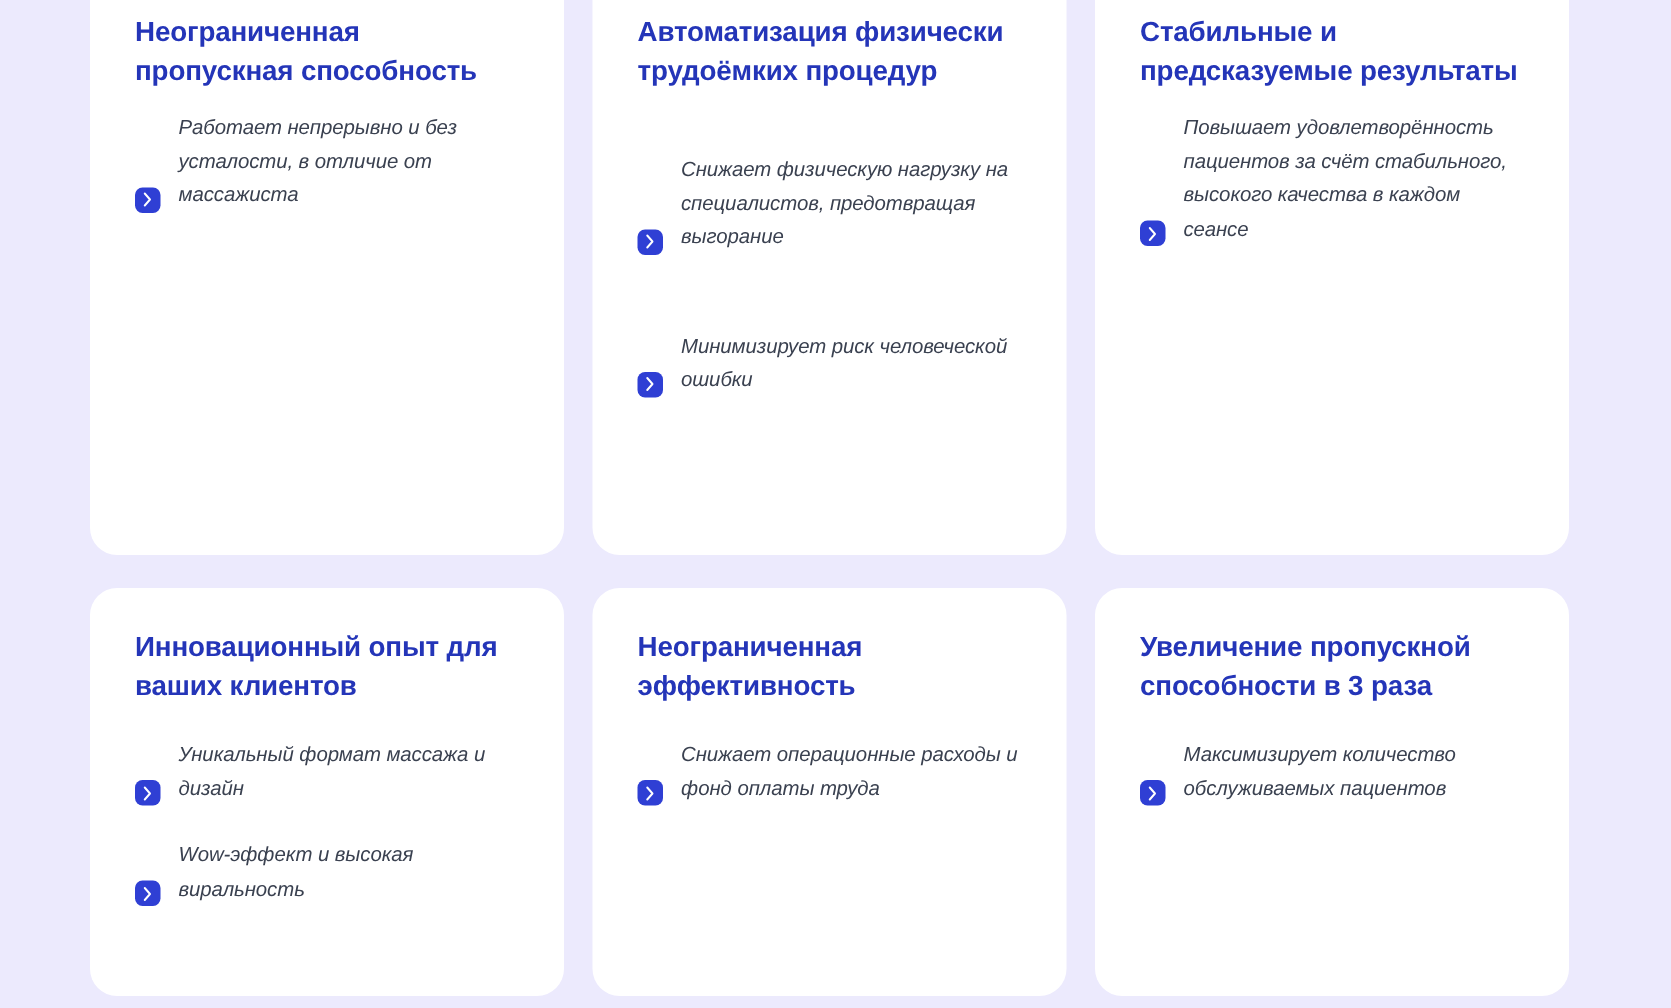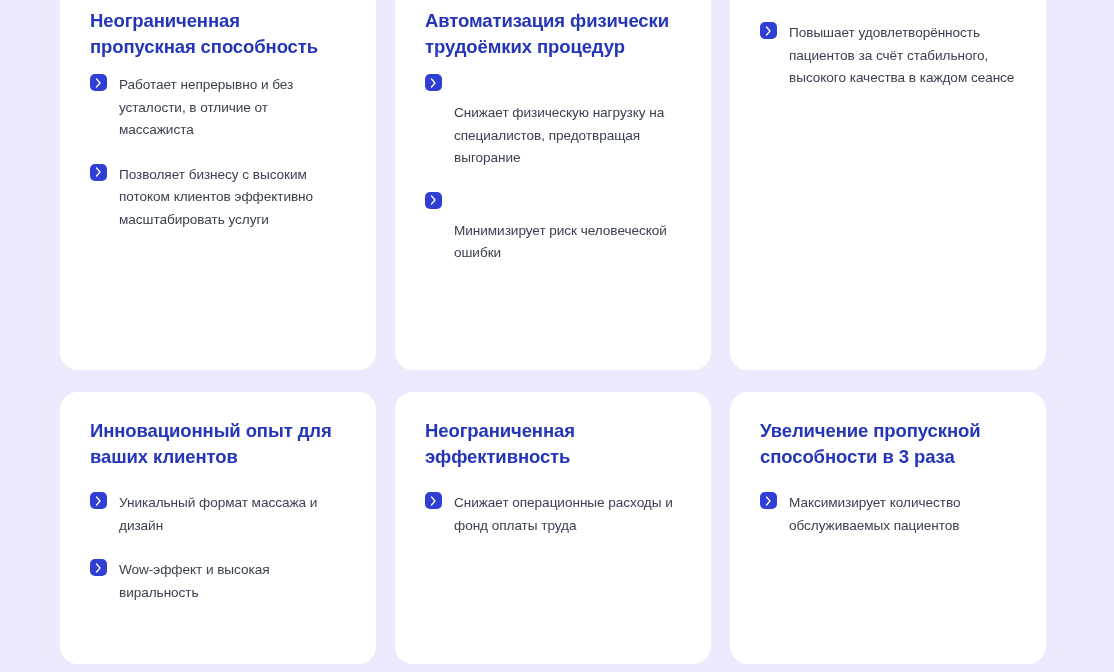--- a/index.html
+++ b/index.html
@@ -53,22 +53,23 @@
   .card.row2 .card-title {
     margin-bottom: 22px;
   }
   .bullets {
     list-style: none;
     margin: 0;
     padding: 0;
   }
   .bullet {
     display: flex;
-    align-items: flex-start;
+    align-items: flex-end;
     margin-top: 22px;
+    font-style: italic;
   }
   .bullet:first-child {
     margin-top: 14px;
   }
   .chev {
     flex: 0 0 auto;
     width: 17px;
     height: 17px;
     border-radius: 5px;
     background: #2f3fd4;
@@ -103,28 +104,20 @@
       <h3 class="card-title">Неограниченная пропускная способность</h3>
       <ul class="bullets">
         <li class="bullet">
           <span class="chev">
             <svg width="8" height="10" viewBox="0 0 8 10" fill="none">
                 <path d="M1.5 1L5 5L1.5 9" stroke="#ffffff" stroke-width="1.3" stroke-linecap="round" stroke-linejoin="round"></path>
               </svg>
           </span>
           <span class="bullet-text">Работает непрерывно и без усталости, в отличие от массажиста</span>
         </li>
-        <li class="bullet">
-          <span class="chev">
-            <svg width="8" height="10" viewBox="0 0 8 10" fill="none">
-                <path d="M1.5 1L5 5L1.5 9" stroke="#ffffff" stroke-width="1.3" stroke-linecap="round" stroke-linejoin="round"></path>
-              </svg>
-          </span>
-          <span class="bullet-text">Позволяет бизнесу с высоким потоком клиентов эффективно масштабировать услуги</span>
-        </li>
       </ul>
     </div>
 
     <div class="card row1 c2">
       <h3 class="card-title">Автоматизация физически трудоёмких процедур</h3>
       <ul class="bullets">
         <li class="bullet">
           <span class="chev">
             <svg width="8" height="10" viewBox="0 0 8 10" fill="none">
                 <path d="M1.5 1L5 5L1.5 9" stroke="#ffffff" stroke-width="1.3" stroke-linecap="round" stroke-linejoin="round"></path>
@@ -137,20 +130,21 @@
             <svg width="8" height="10" viewBox="0 0 8 10" fill="none">
                 <path d="M1.5 1L5 5L1.5 9" stroke="#ffffff" stroke-width="1.3" stroke-linecap="round" stroke-linejoin="round"></path>
               </svg>
           </span>
           <span class="bullet-text">Минимизирует риск человеческой ошибки</span>
         </li>
       </ul>
     </div>
 
     <div class="card row1 c3">
+      <h3 class="card-title">Стабильные и предсказуемые результаты</h3>
       <ul class="bullets">
         <li class="bullet">
           <span class="chev">
             <svg width="8" height="10" viewBox="0 0 8 10" fill="none">
                 <path d="M1.5 1L5 5L1.5 9" stroke="#ffffff" stroke-width="1.3" stroke-linecap="round" stroke-linejoin="round"></path>
               </svg>
           </span>
           <span class="bullet-text">Повышает удовлетворённость пациентов за счёт стабильного, высокого качества в каждом сеансе</span>
         </li>
       </ul>

